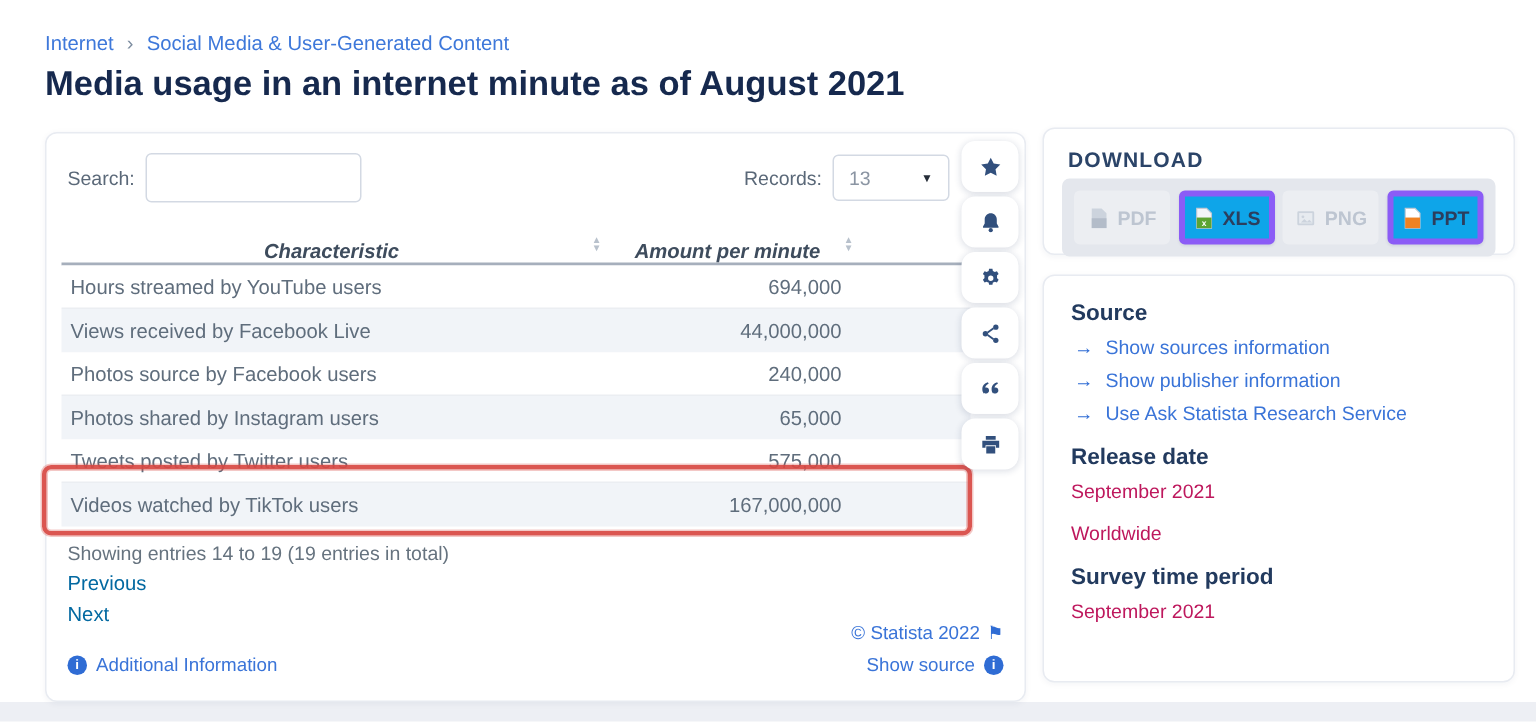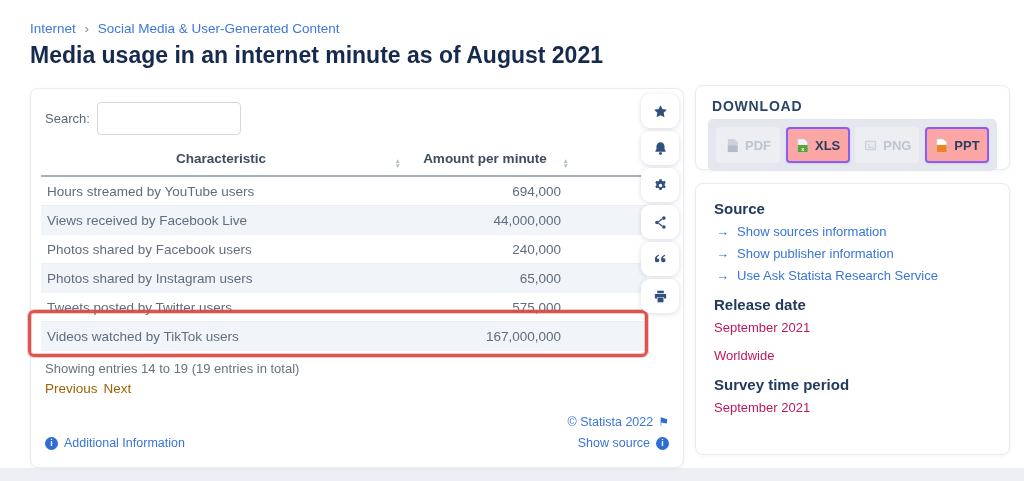--- a/index.html
+++ b/index.html
@@ -26,52 +26,52 @@
   .controls { position:absolute; left:14px; right:50px; top:12px; height:34px; display:flex; justify-content:space-between; align-items:center; }
   .ctl-group { display:flex; align-items:center; gap:7px; }
   .ctl-label { font-size:13px; color:#5a6878; }
   .search-input { width:144px; height:33px; border:1px solid #d3d9e3; border-radius:4px; font-size:13px; padding:0 8px; color:#4a5664; outline:none; font-family:inherit; }
   .records-select { width:78px; height:31px; border:1px solid #d3d9e3; border-radius:4px; background:#fff; display:flex; align-items:center; justify-content:space-between; padding:0 10px; cursor:pointer; }
   .records-value { font-size:13px; color:#8b95a3; }
   .records-caret { font-size:8px; color:#252d38; }
 
   .ttable { position:absolute; left:10px; right:36px; top:62px; }
   .thead { display:flex; height:26px; align-items:center; border-bottom:2px solid #a6afbc; }
-  .hcell { position:relative; font-size:13.5px; font-weight:700; color:#3e4c5d; text-align:center; height:100%; display:flex; align-items:flex-start; justify-content:center; cursor:pointer; }
+  .hcell { position:relative; font-size:13.5px; font-weight:700; color:#3e4c5d; text-align:center; height:100%; display:flex; align-items:flex-end; justify-content:center; cursor:pointer;font-style:italic; }
   .hcell1 { width:360px; }
   .hcell2 { width:168px; }
   .sort { position:absolute; right:0; top:50%; transform:translateY(-50%); display:flex; flex-direction:column; align-items:center; color:#b8c1cc; font-size:6.5px; line-height:5px; cursor:pointer; }
   .trow { display:flex; align-items:center; height:29px; font-size:13.5px; color:#5f6d7c; }
   .trow:nth-child(odd) { background:#fff; border-bottom:1px solid #ebeef2; }
   .trow:nth-child(even) { background:#f1f4f8; }
   .cell-char { width:360px; padding-left:6px; }
   .cell-amt { width:160px; text-align:right; }
   .trow::after { content:""; flex:1; }
 
   .red-annotation { position:absolute; left:-3px; top:221px; width:620px; height:47px; border:3px solid rgba(216,72,66,.92); border-radius:6px; box-shadow:0 0 0 1px rgba(216,72,66,.30), inset 0 0 0 1px rgba(216,72,66,.30); pointer-events:none; }
 
   .showing { position:absolute; left:14px; top:272px; font-size:13px; color:#66737f; }
-  .pagelinks { position:absolute; left:14px; top:292px; font-size:13.5px; color:#a16207; display:flex; gap:6px; }
+  .pagelinks { position:absolute; left:14px; top:292px; font-size:13.5px; color:#0369a1; display:flex; gap:6px;flex-direction:column; }
   .pagelinks span { cursor:pointer; }
   .copyright { position:absolute; right:14px; top:326px; font-size:12.5px; color:#3a74d8; display:flex; align-items:center; gap:5px; }
   .flag { font-size:12px; color:#2f6cd4; }
   .bottomrow { position:absolute; left:14px; right:14px; top:347px; display:flex; justify-content:space-between; align-items:center; font-size:12.5px; color:#3a74d8; }
   .blink { display:flex; align-items:center; gap:6px; cursor:pointer; }
   .infodot { width:13px; height:13px; border-radius:50%; background:#2f6cd4; color:#fff; font-size:9px; font-weight:700; display:inline-flex; align-items:center; justify-content:center; font-style:normal; }
 
   
   .toolbar { position:absolute; left:641px; top:94px; display:flex; flex-direction:column; gap:3px; z-index:5; }
   .tbtn { width:38px; height:34px; background:#fff; border:none; border-radius:9px; box-shadow:0 1px 5px rgba(25,45,85,.16); display:flex; align-items:center; justify-content:center; cursor:pointer; color:#32507d; }
   .tbico { display:flex; color:#32507d; }
 
   
   .dl-card { left:695px; top:85px; width:315px; height:85px; }
   .dl-title { position:absolute; left:16px; top:12px; font-size:14px; font-weight:700; letter-spacing:.8px; color:#2b4468; }
   .dlbar { position:absolute; left:12px; right:12px; top:33px; height:52px; background:#e4e7ed; border-radius:5px; display:flex; align-items:center; justify-content:space-between; padding:0 8px; }
-  .dlbtn { width:64px; height:36px; border-radius:4px; display:flex; align-items:center; justify-content:center; gap:5px; font-family:inherit; font-size:13px; font-weight:700; cursor:pointer; background:#fca5a5; border:2px solid #8b5cf6; box-shadow:0 1px 2px rgba(25,45,85,.10); color:#2c3e5d; }
+  .dlbtn { width:64px; height:36px; border-radius:4px; display:flex; align-items:center; justify-content:center; gap:5px; font-family:inherit; font-size:13px; font-weight:700; cursor:pointer; background:#0ea5e9; border:4px solid #8b5cf6; box-shadow:0 1px 2px rgba(25,45,85,.10); color:#2c3e5d; }
   .dlbtn.disabled { background:rgba(255,255,255,.30); border:none; box-shadow:none; color:#bdc5d1; cursor:default; }
   .dlico { display:flex; }
 
   
   .detail-card { left:695px; top:183px; width:315px; height:272px; padding:16px 18px; }
   .dhead { font-size:15px; font-weight:700; color:#223a5e; margin-bottom:7px; }
   .src-link { display:flex; align-items:center; gap:8px; font-size:13px; color:#3a74d8; margin:0 0 7px 2px; cursor:pointer; }
   .arrow { font-size:13px; color:#2f6cd4; }
   .dsec { margin-top:13px; }
   .dval { font-size:13px; color:#be185d; margin-top:5px; }
@@ -89,20 +89,27 @@
 
 <h1 class="page-title">Media usage in an internet minute as of August 2021</h1>
 
 <div class="card table-card">
 
   <div class="controls">
     <div class="ctl-group">
       <span class="ctl-label">Search:</span>
       <input class="search-input" type="text" value="" style="">
     </div>
+    <div class="ctl-group">
+      <span class="ctl-label">Records:</span>
+      <div class="records-select">
+        <span class="records-value">13</span>
+        <span class="records-caret">▼</span>
+      </div>
+    </div>
   </div>
 
   <div class="ttable">
     <div class="thead">
       <div class="hcell hcell1">
         <span>Characteristic</span>
         <span class="sort">
             <span>▲</span>
             <span>▼</span>
           </span>
@@ -121,21 +128,21 @@
           <div class="cell-char">Hours streamed by YouTube users</div>
           <div class="cell-amt">694,000</div>
         </div>
 
         <div class="trow">
           <div class="cell-char">Views received by Facebook Live</div>
           <div class="cell-amt">44,000,000</div>
         </div>
 
         <div class="trow">
-          <div class="cell-char">Photos shared by Facebook users</div>
+          <div class="cell-char">Photos source by Facebook users</div>
           <div class="cell-amt">240,000</div>
         </div>
 
         <div class="trow">
           <div class="cell-char">Photos shared by Instagram users</div>
           <div class="cell-amt">65,000</div>
         </div>
 
         <div class="trow">
           <div class="cell-char">Tweets posted by Twitter users</div>

